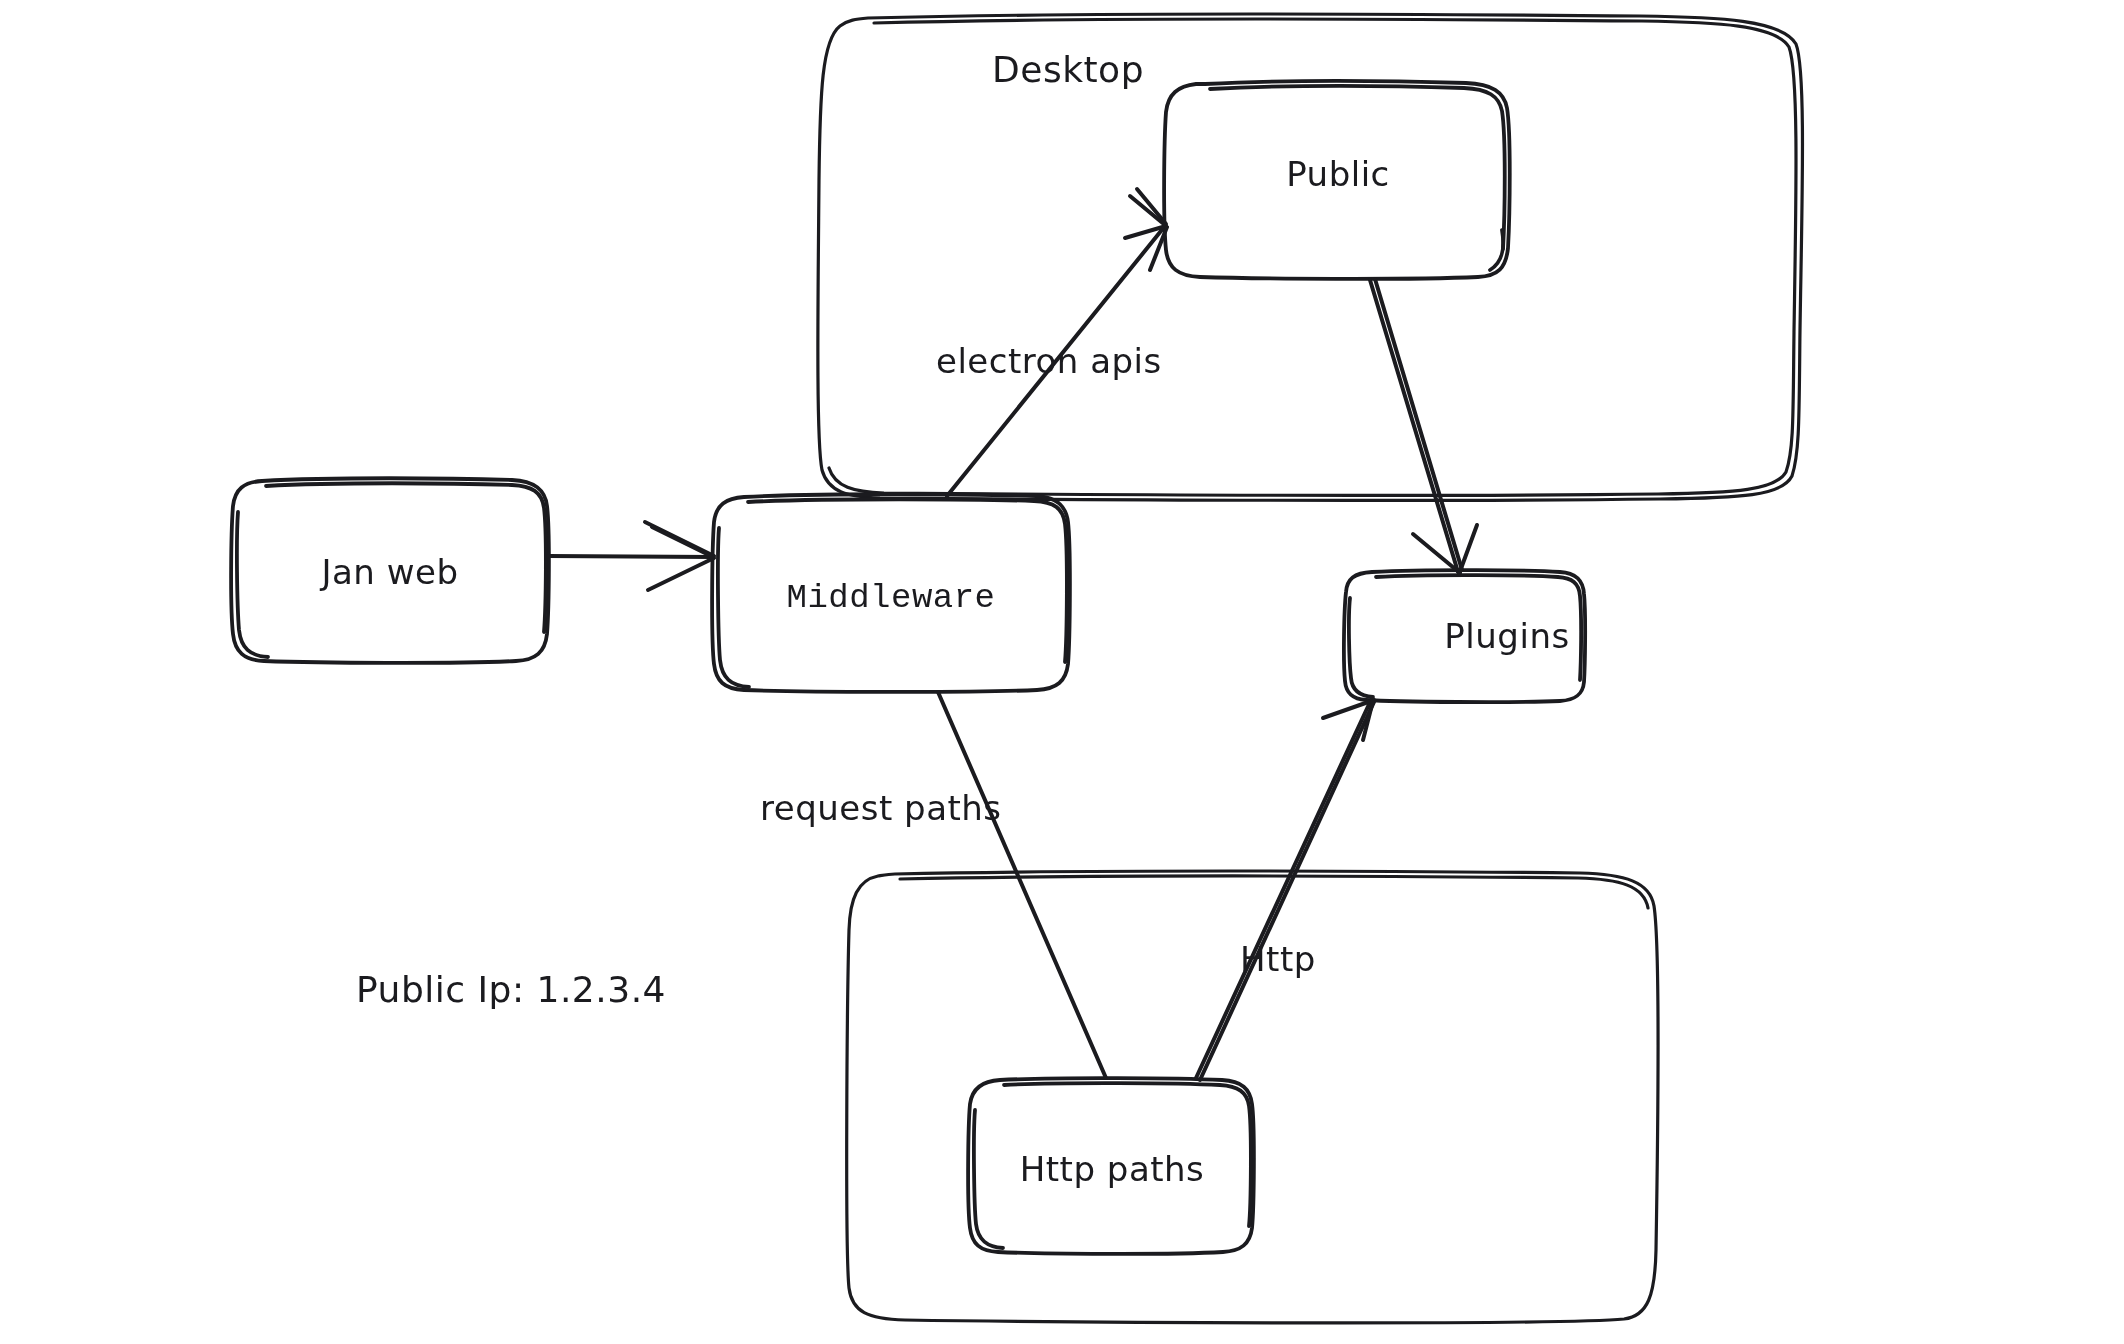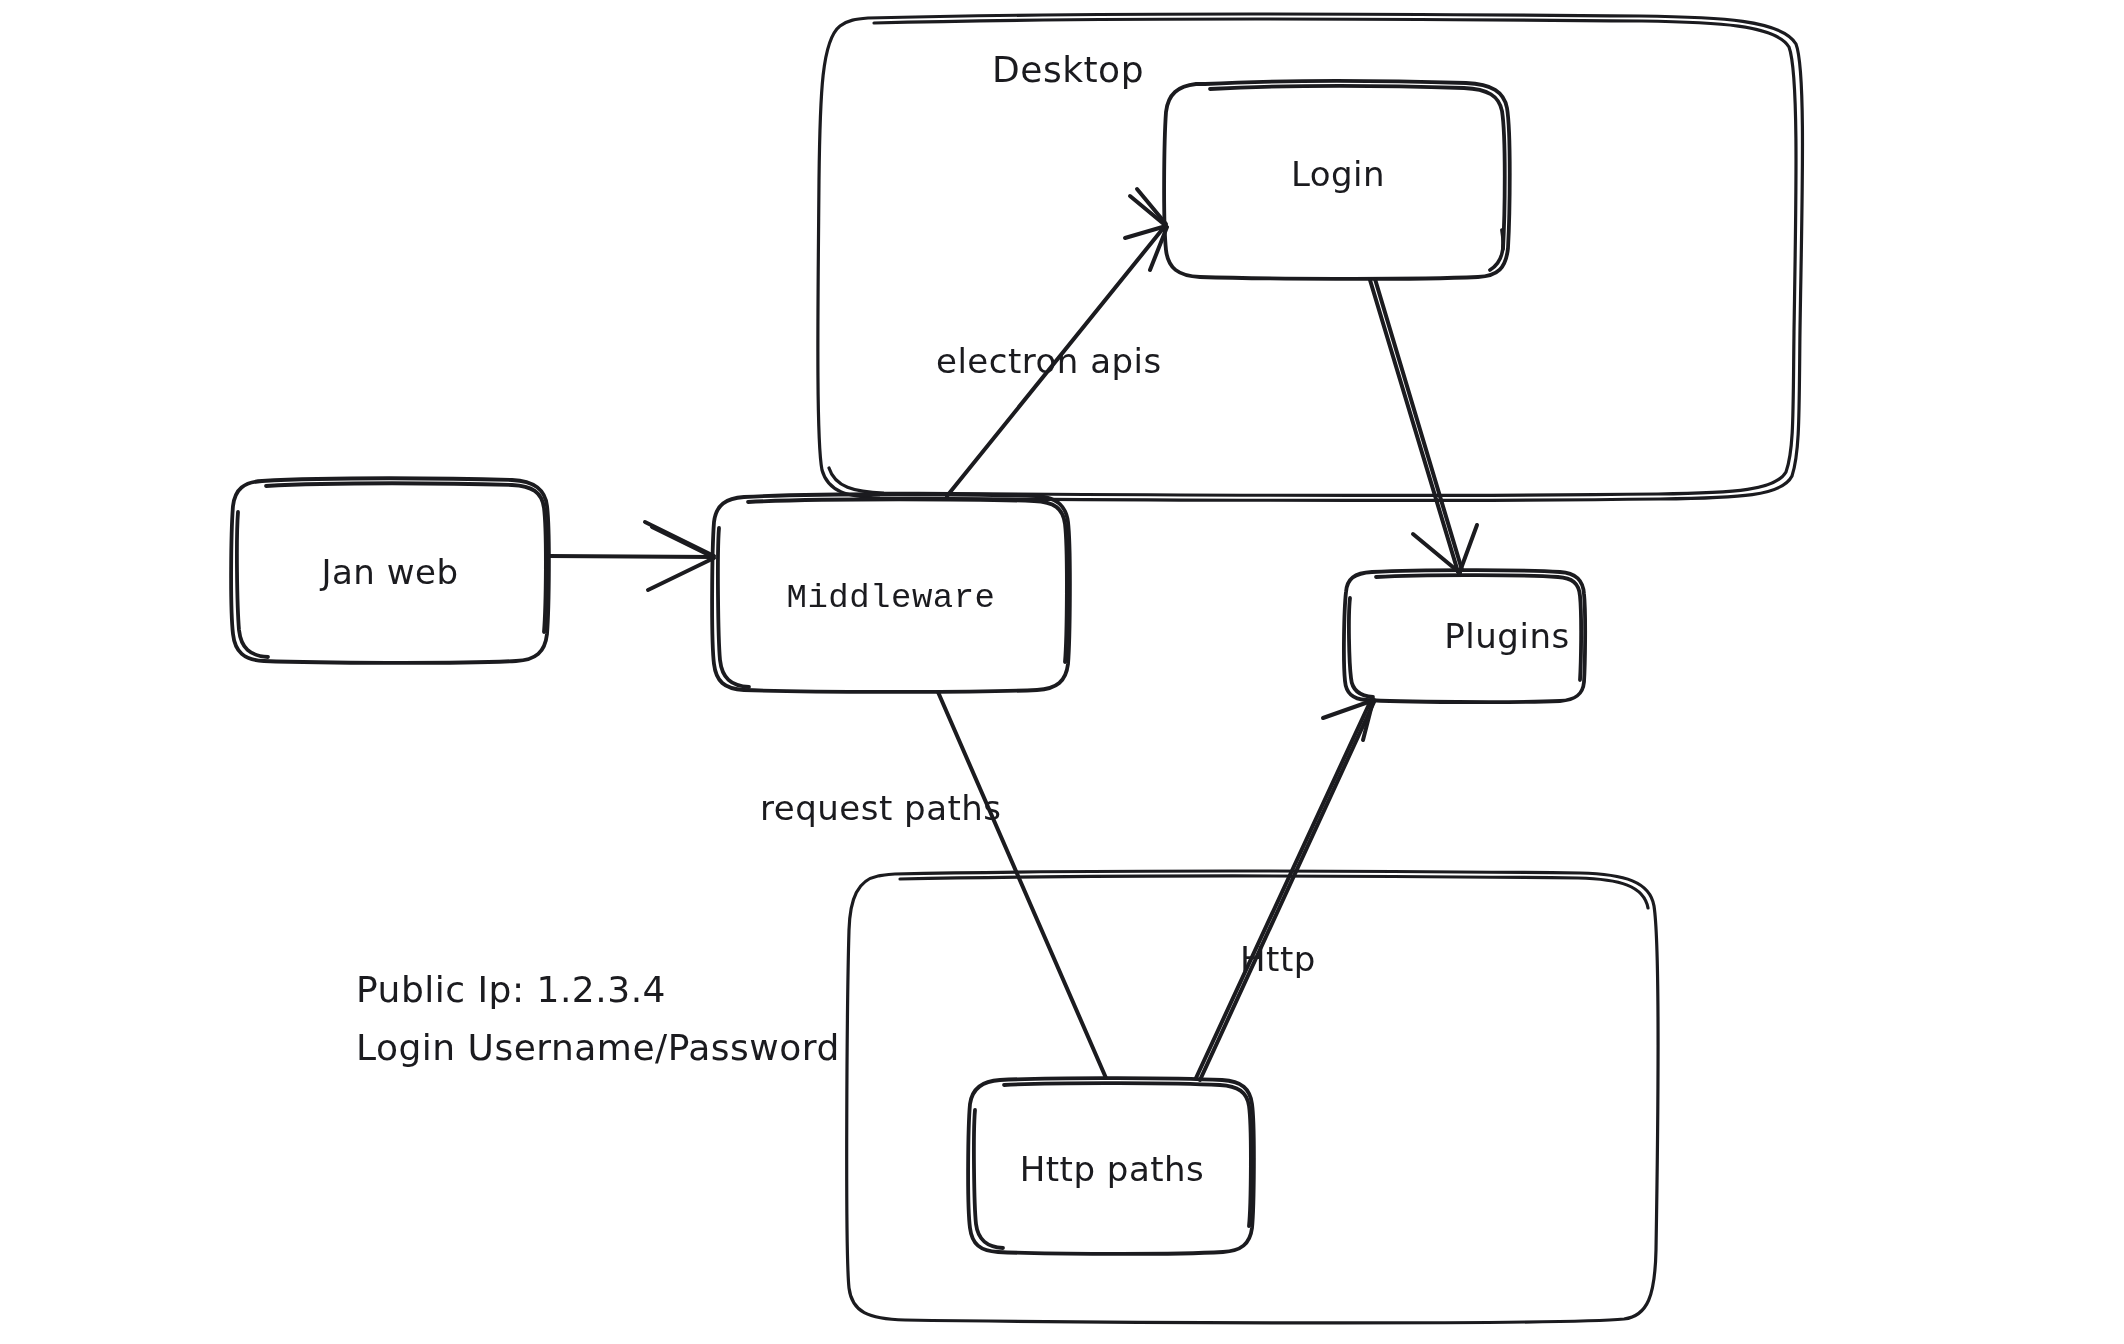--- a/index.html
+++ b/index.html
@@ -175,31 +175,30 @@
         <path d="M1363,740 L1373,701"></path>
       </g>
 
     </g>
   </svg>
 
   <div class="hand-text group-label centered" style="left:1068px; top:47px;">Desktop</div>
 
   <div class="hand-text edge-label" style="left:1240px; top:938px;">Http</div>
 
-  <div class="hand-text node-label centered" style="left:1338px; top:153px;">Login</div>
+  <div class="hand-text node-label centered" style="left:1338px; top:153px;">Public</div>
 
   <div class="hand-text node-label centered" style="left:390px; top:551px;">Jan web</div>
 
   <div class="hand-text node-label centered" style="left:891px; top:577px;font-family:Liberation Mono, monospace;">Middleware</div>
 
   <div class="hand-text node-label centered" style="left:1464px; top:615px;margin-left:43px;">Plugins</div>
 
   <div class="hand-text node-label centered" style="left:1112px; top:1148px;">Http paths</div>
 
   <div class="hand-text edge-label" style="left:936px; top:340px;">electron apis</div>
 
   <div class="hand-text edge-label" style="left:760px; top:787px;">request paths</div>
 
   <div class="hand-text note-text" style="left:356px; top:967px;">Public Ip: 1.2.3.4</div>
 
-  <div class="hand-text note-text" style="left:356px; top:1025px;">Login Username/Password</div>
 
 </div>
 
 </body></html>

